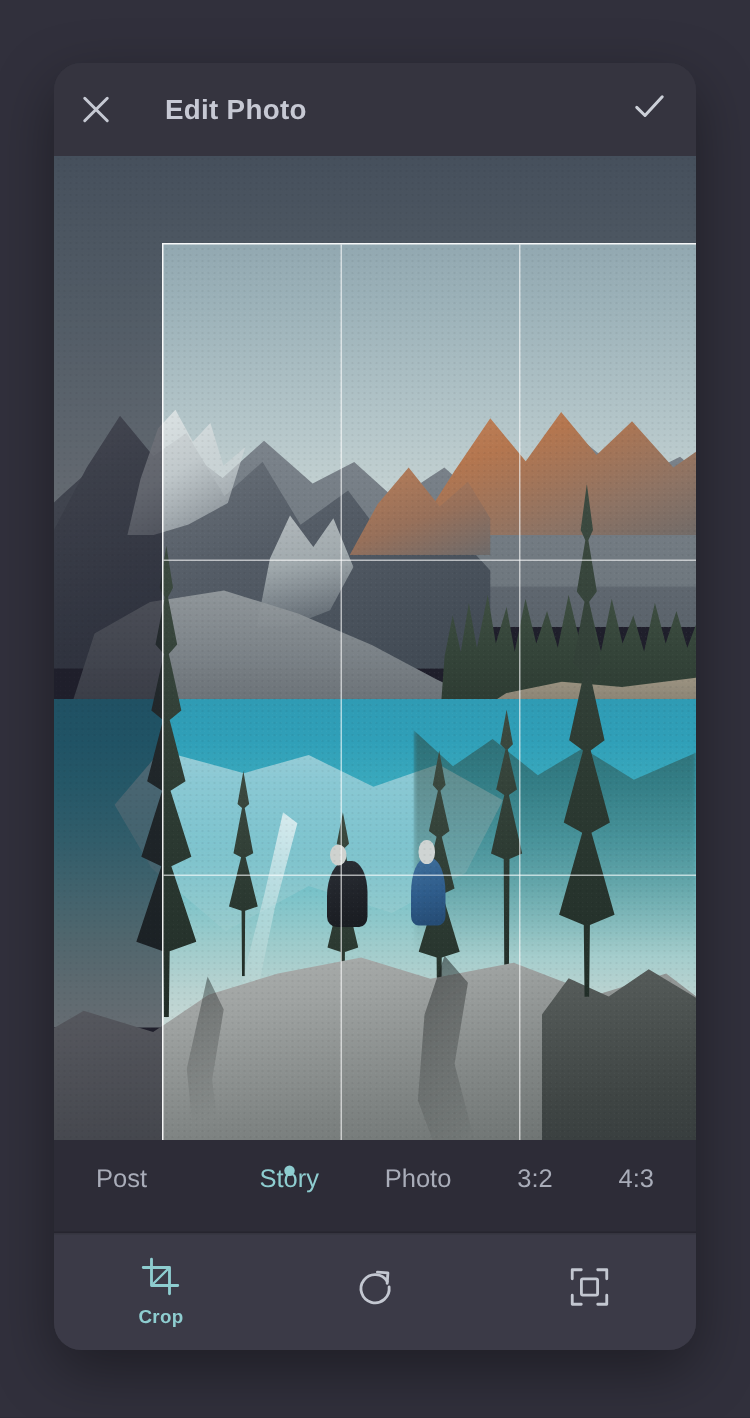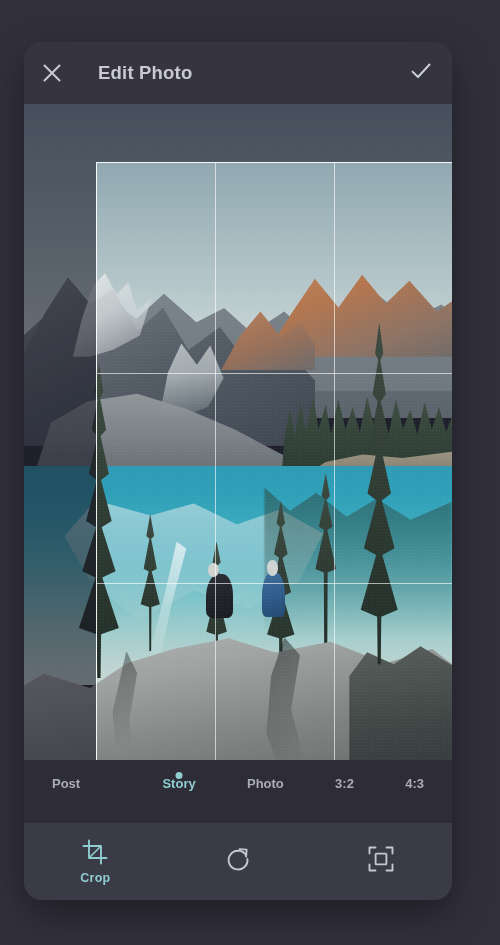--- a/index.html
+++ b/index.html
@@ -17,21 +17,21 @@
   #screen {
     position: relative;
     width: 500px;
     height: 945px;
     background: #31303c;
   }
 
   
   #editor-card {
     position: absolute;
-    left: 24px;
+    left: 36px;
     top: 42px;
     width: 428px;
     height: 858px;
     border-radius: 18px;
     overflow: hidden;
     background: #35343f;
     box-shadow: 0 14px 40px rgba(0,0,0,0.38);
   }
 
   
@@ -310,26 +310,25 @@
     display: flex;
     align-items: flex-start;
     justify-content: space-between;
     padding: 0 22px;
     box-sizing: border-box;
     border-bottom: 1px solid #26252f;
   }
   .ratio-item {
     position: relative;
     padding: 16px 6px 0 6px;
-    font-size: 13px;
+    font-size: 17px;
     color: #a9adb9;
     cursor: pointer;
     text-align: center;
     white-space: nowrap;
-    font-weight: bold;
   }
   .ratio-item.active { color: #8ecdd0; margin-left: 31px; }
   .ratio-dot {
     position: absolute;
     left: 50%;
     bottom: 12px;
     transform: translateX(-50%);
     width: 7px; height: 7px;
     border-radius: 50%;
     background: #8ecdd0;

